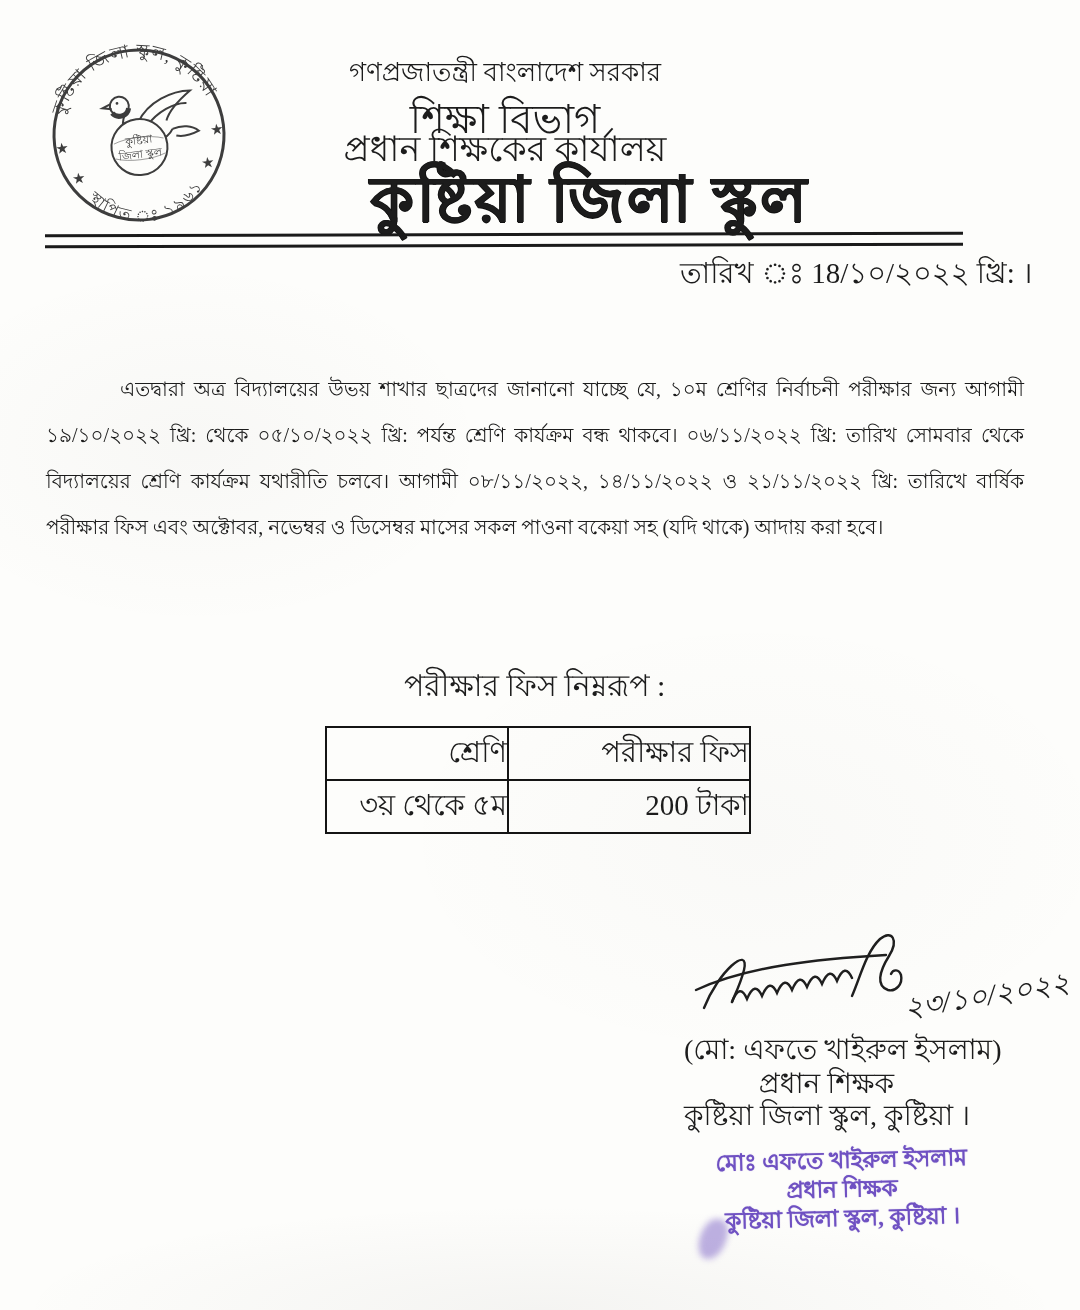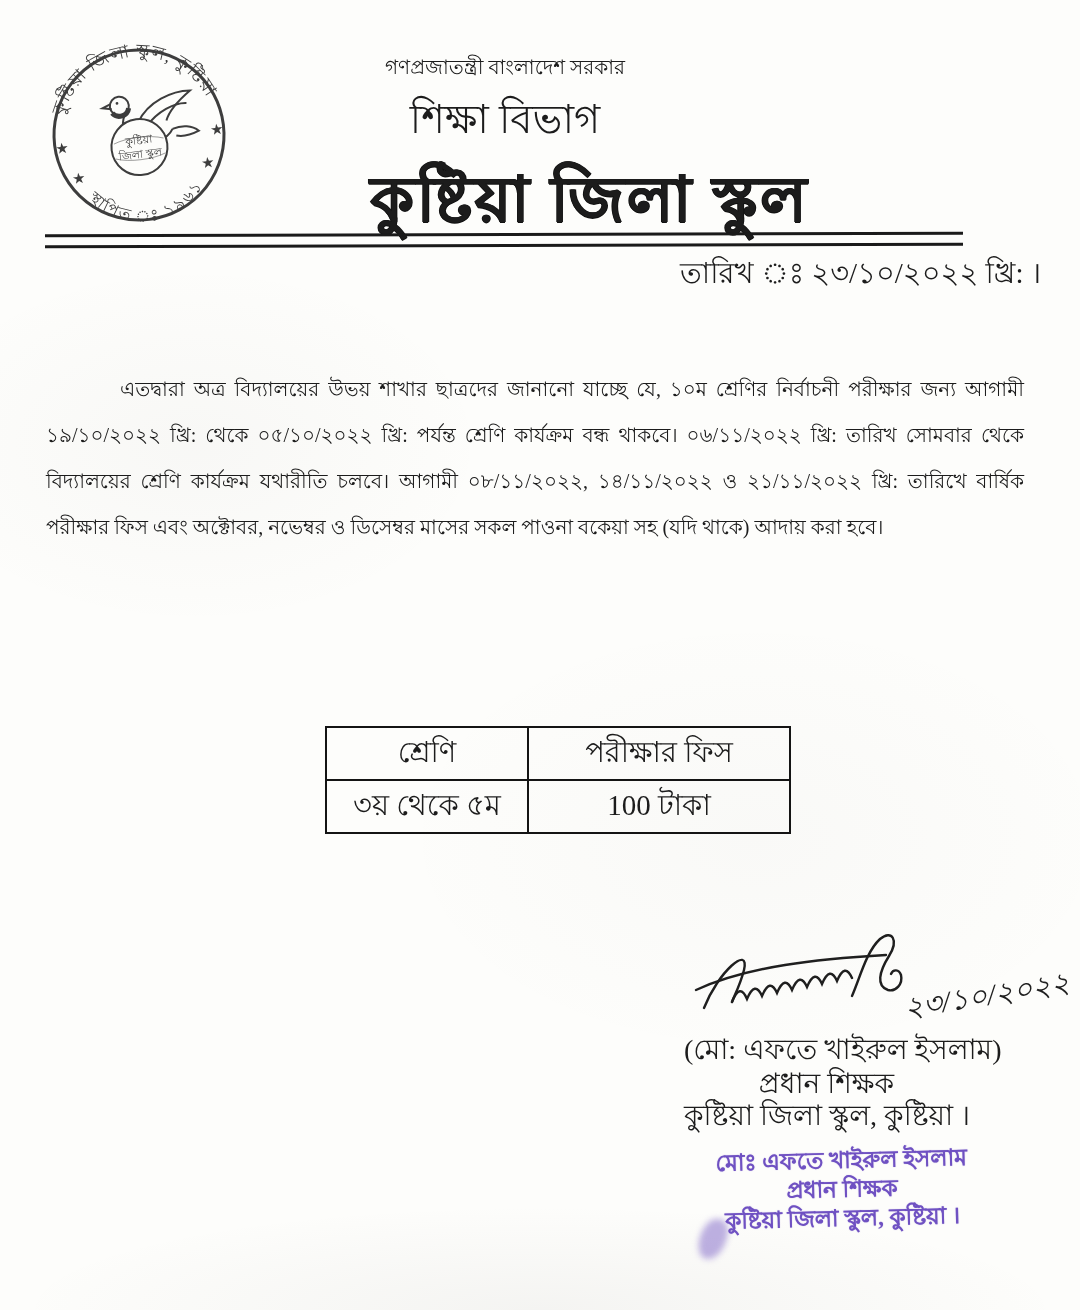--- a/index.html
+++ b/index.html
@@ -8,21 +8,21 @@
     background:
       radial-gradient(ellipse 420px 260px at 18% 34%, rgba(90,85,80,0.030), transparent 70%),
       radial-gradient(ellipse 520px 320px at 70% 64%, rgba(90,85,80,0.025), transparent 70%),
       radial-gradient(ellipse 700px 140px at 50% 100%, rgba(80,75,70,0.05), transparent 75%),
       #fdfdfb;
     font-family:"Liberation Serif","DejaVu Serif",serif;
     color:#1c1c1c;
   }
   .abs{position:absolute;}
   .hdr-line{left:0;width:1010px;text-align:center;white-space:nowrap;}
-  .hdr-1{top:52px;font-size:20px;}
+  .hdr-1{top:52px;font-size:26px;}
   .hdr-2{top:88px;font-size:40px;}
   .hdr-3{top:122px;font-size:35px;}
   .school-name{
     top:152px;left:235px;width:710px;text-align:center;white-space:nowrap;
     font-size:62px;font-weight:900;letter-spacing:3px;
     text-shadow:0.8px 0 0 #111, -0.8px 0 0 #111, 0 0.8px 0 #111;
     transform:scaleY(1.02);
   }
   .rule-double{
     left:45px;top:233px;width:918px;height:8px;
@@ -30,22 +30,22 @@
     transform:rotate(-0.15deg);
   }
   .date-line{top:250px;left:680px;width:280px;font-size:29px;white-space:nowrap;}
   .body-para{
     top:366px;left:46px;width:978px;
     font-size:20px;line-height:46px;text-align:justify;text-indent:74px;
   }
   .fees-heading{top:662px;left:404px;font-size:30px;white-space:nowrap;}
   table.fees{border-collapse:collapse;}
   table.fees th,table.fees td{
-    border:2px solid #141414;text-align:center;font-weight:normal;
-    font-size:29px;padding:1px 10px;height:36px;
+    border:2px solid #141414;text-align:right;font-weight:normal;
+    font-size:29px;padding:1px 0;height:36px;
   }
   .col-class{width:180px;}
   .col-fee{width:240px;}
   .sig-svg{left:688px;top:928px;}
   .sig-line{left:684px;width:285px;text-align:center;font-size:28px;white-space:nowrap;}
   .sig-name{top:1028px;}
   .sig-title{top:1062px;}
   .sig-inst{top:1094px;}
   .stamp{
     left:712px;top:1146px;width:260px;text-align:center;
@@ -100,41 +100,43 @@
           <path d="M77,112 C90,117 114,117 127,112" stroke-width="0.8" opacity="0.6"></path>
           <text x="102" y="100" font-size="11" fill="#3d3d3d" stroke="none" text-anchor="middle">কুষ্টিয়া</text>
           <text x="102" y="114" font-size="11" fill="#3d3d3d" stroke="none" text-anchor="middle">জিলা স্কুল</text>
         </g>
       </g>
     </svg>
   </div>
 
   <div class="abs hdr-line hdr-1">গণপ্রজাতন্ত্রী বাংলাদেশ সরকার</div>
   <div class="abs hdr-line hdr-2">শিক্ষা বিভাগ</div>
+  <div class="abs hdr-line hdr-3">প্রধান শিক্ষকের কার্যালয়</div>
   <div class="abs school-name">কুষ্টিয়া জিলা স্কুল</div>
 
   <div class="abs rule-double"></div>
 
-  <div class="abs date-line">তারিখ ঃ ২৩/১০/২০২২ খ্রি: ।</div>
+  <div class="abs date-line">তারিখ ঃ 18/১০/২০২২ খ্রি: ।</div>
 
   <div class="abs body-para">এতদ্বারা অত্র বিদ্যালয়ের উভয় শাখার ছাত্রদের জানানো যাচ্ছে যে, ১০ম শ্রেণির নির্বাচনী পরীক্ষার জন্য আগামী ১৯/১০/২০২২ খ্রি: থেকে  ০৫/১০/২০২২ খ্রি: পর্যন্ত শ্রেণি কার্যক্রম বন্ধ থাকবে। ০৬/১১/২০২২ খ্রি: তারিখ সোমবার থেকে বিদ্যালয়ের শ্রেণি কার্যক্রম যথারীতি চলবে। আগামী ০৮/১১/২০২২,  ১৪/১১/২০২২ ও ২১/১১/২০২২ খ্রি: তারিখে বার্ষিক পরীক্ষার ফিস এবং অক্টোবর, নভেম্বর ও ডিসেম্বর মাসের সকল পাওনা বকেয়া সহ (যদি থাকে) আদায় করা হবে।</div>
 
+  <div class="abs fees-heading">পরীক্ষার ফিস নিম্নরূপ :</div>
 
   <div class="abs" style="left:325px;top:726px;">
     <table class="fees">
       <thead>
         <tr>
           <th class="col-class">শ্রেণি</th>
           <th class="col-fee">পরীক্ষার ফিস</th>
         </tr>
       </thead>
       <tbody>
         <tr>
           <td>৩য় থেকে ৫ম</td>
-          <td>100 টাকা</td>
+          <td>200 টাকা</td>
         </tr>
       </tbody>
     </table>
   </div>
 
   <div class="abs sig-svg">
     <svg width="380" height="110" viewBox="0 0 380 110">
       <g fill="none" stroke="#1f1f1f" stroke-width="2.4" stroke-linecap="round">
         <path d="M16,80 C30,44 62,16 56,42 C52,58 45,70 44,74"></path>
         <path d="M8,62 C60,38 130,31 198,27"></path>

